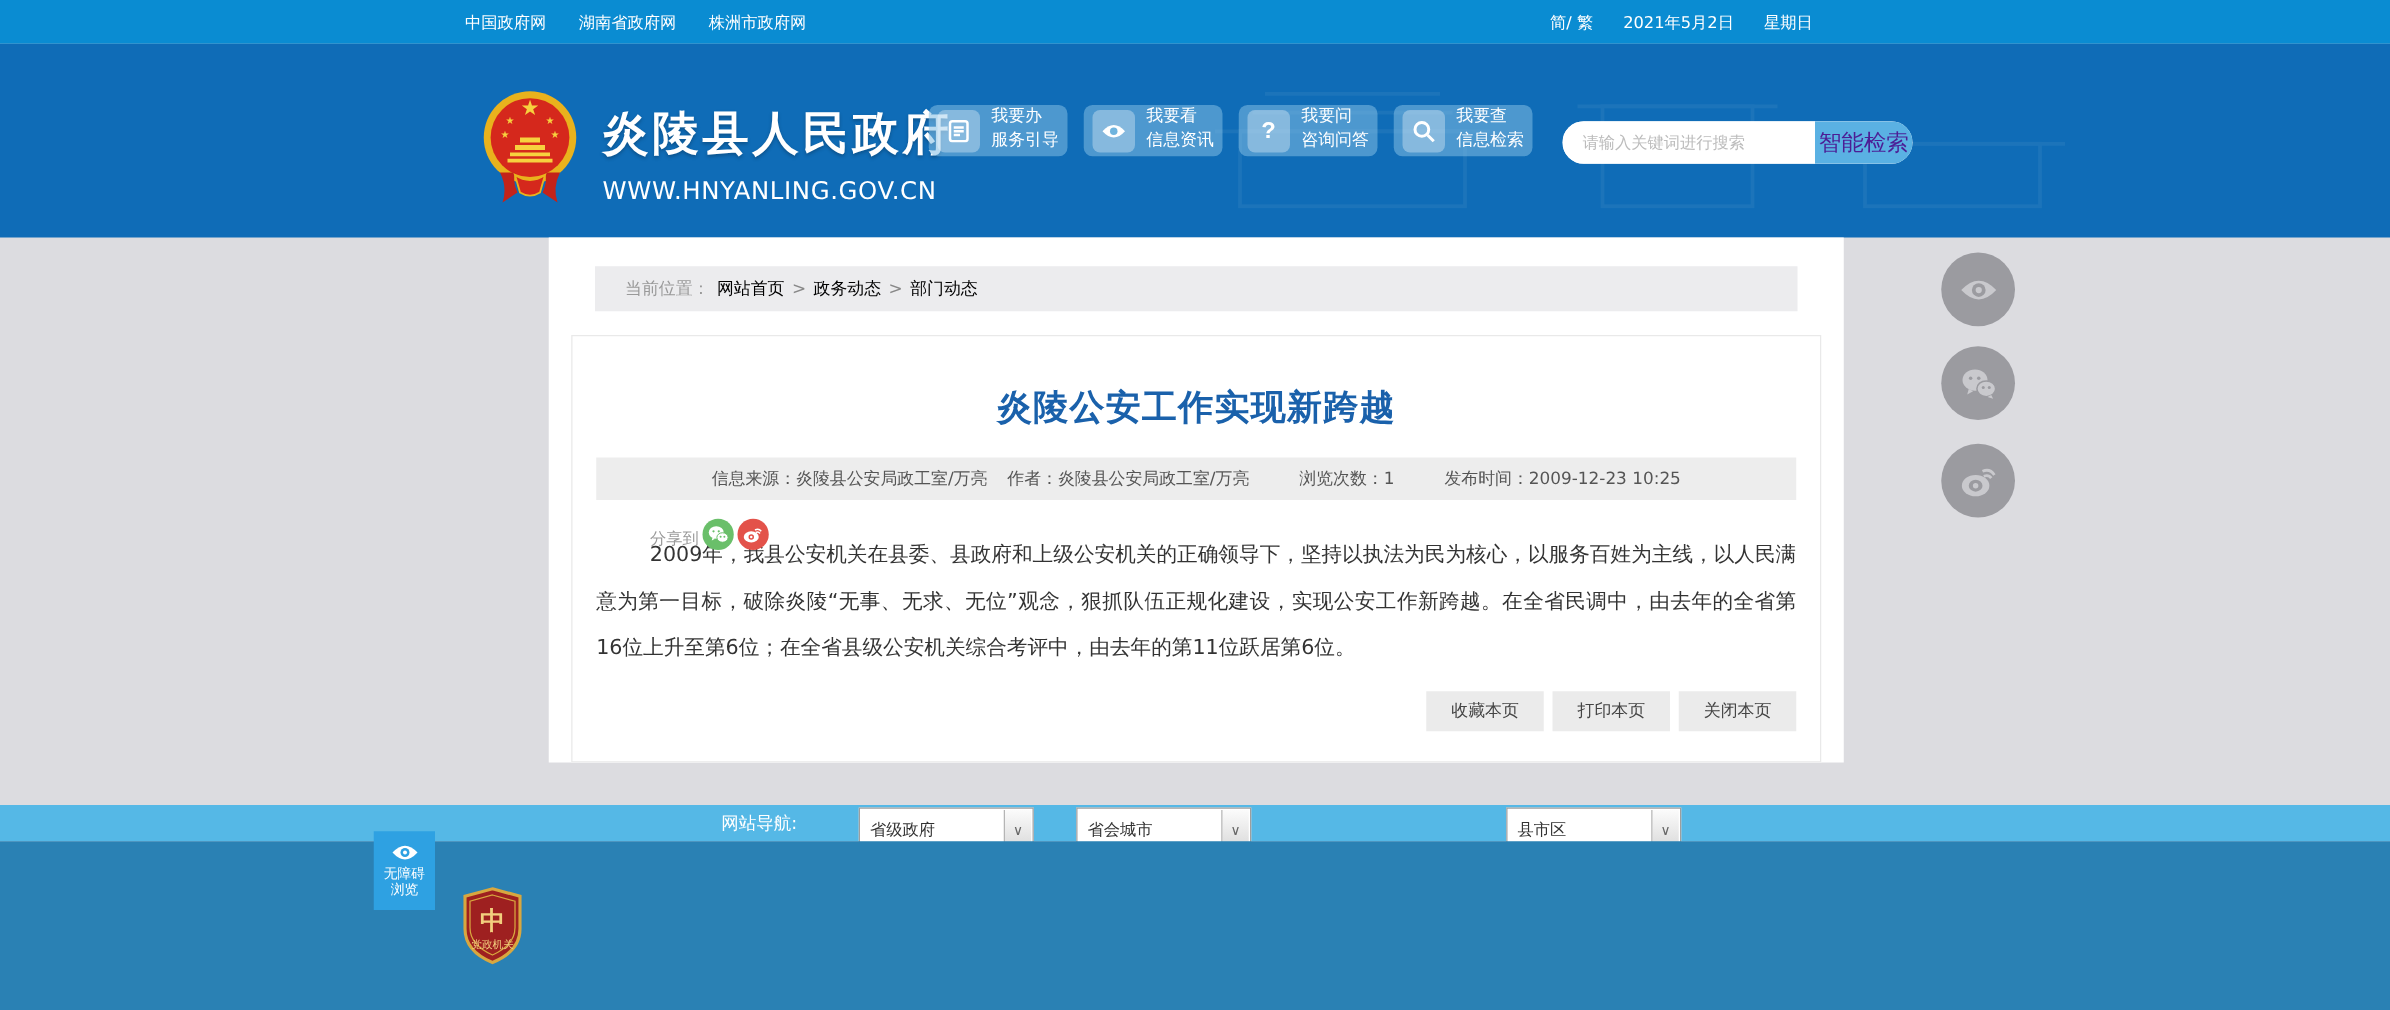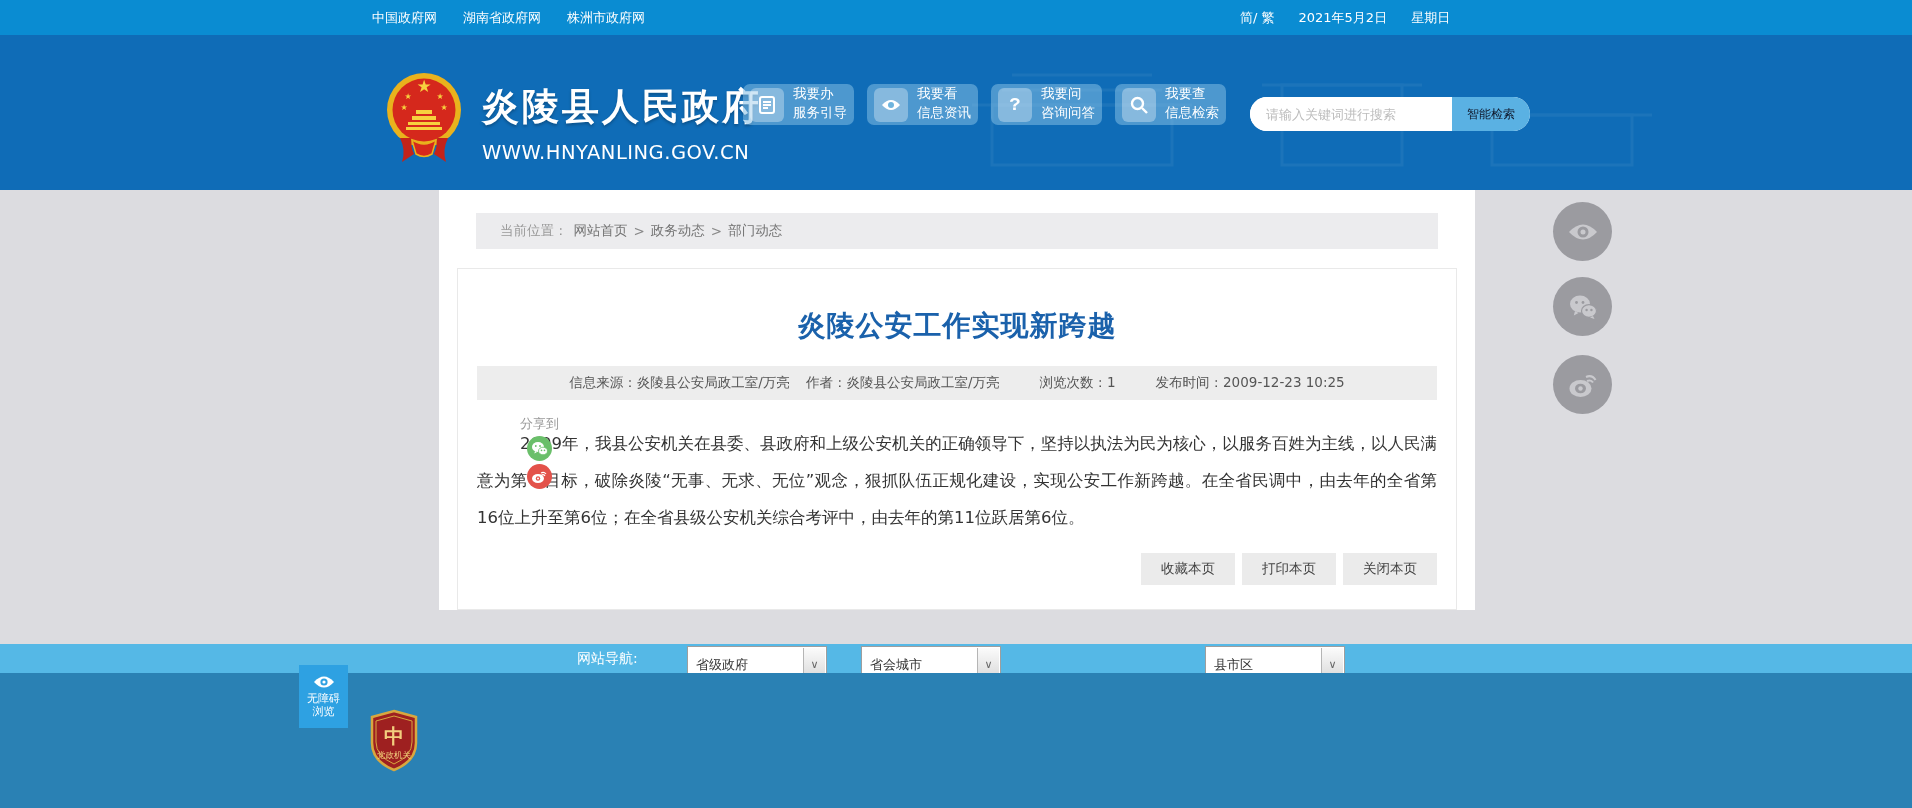--- a/index.html
+++ b/index.html
@@ -24,34 +24,34 @@
   .qbtn { width:111px; height:41px; background:rgba(130,190,228,.55); border:0; border-radius:7px;
           display:flex; align-items:center; justify-content:center; gap:9px; cursor:pointer;font-family:Liberation Mono, monospace; }
   .qbtn .qicon { width:34px; height:34px; border-radius:6px; background:rgba(255,255,255,.32);
                  display:flex; align-items:center; justify-content:center; flex:none; }
   .qbtn .qtxt { color:#fff; font-size:13.5px; line-height:1.4; text-align:left; }
   .searchbox { position:absolute; left:1250px; top:62px; width:280px; height:34px; border-radius:17px;
                overflow:hidden; display:flex; background:#fff; }
   .searchbox input { flex:1; border:0; outline:none; padding:17px 16px; font-size:13px; color:#444;
                      font-family:inherit; }
   .searchbox input::placeholder { color:#bcbcbc; }
-  .searchbox button { width:94px; border:0; background:#5ab1e3; color:#0f172a; font-size:12px;
+  .searchbox button { width:94px; border:0; background:#5ab1e3; color:#4c1d95; font-size:18px;
                       cursor:pointer; font-family:Liberation Mono, monospace; }
   
   .main-col { position:absolute; left:439px; top:190px; width:1036px; height:420px; background:#fff; }
   .breadcrumb { margin:23px 37px 0; height:36px; background:#ececee; display:flex; align-items:center;
                 padding:0 24px; font-size:13.5px; color:#999; gap:6px; }
-  .breadcrumb a { color:#737373; text-decoration:none; cursor:pointer; }
+  .breadcrumb a { color:#000000; text-decoration:none; cursor:pointer; }
   .breadcrumb .sep { color:#888; }
   .card { margin:19px 18px 0; height:342px; background:#fff; border:1px solid #e9e9e9; position:relative; }
   .art-title { text-align:center; padding-top:38px; font-size:28px; font-weight:bold; color:#1a61ab; letter-spacing:1px; }
   .art-meta { margin:21px 19px 0; height:34px; background:#ededed; display:flex; align-items:center;
               justify-content:center; gap:40px; font-size:13.5px; color:#555; }
   .meta-group { display:flex; gap:16px; }
-  .share-row { position:absolute; left:62px; top:146px; display:flex; align-items:center; gap:3px; z-index:2;flex-direction:column; }
+  .share-row { position:absolute; left:62px; top:146px; display:flex; align-items:flex-end; gap:3px; z-index:2; }
   .share-label { font-size:13px; color:#9a9a9a; }
   .share-circle { width:25px; height:25px; border-radius:50%; display:flex; align-items:center;
                   justify-content:center; cursor:pointer; }
   .share-wechat { background:#6abf6a; }
   .share-weibo  { background:#e3524a; }
   .art-body { margin:25px 19px 0; font-size:16.5px; line-height:37px; color:#333;
               text-align:justify; text-indent:2.6em; }
   .art-actions { position:absolute; right:19px; bottom:24px; display:flex; gap:7px; }
   .art-actions button { background:#ebebeb; border:0; padding:7px 20px; font-size:13.5px; color:#444;
                         cursor:pointer; font-family:inherit; }

